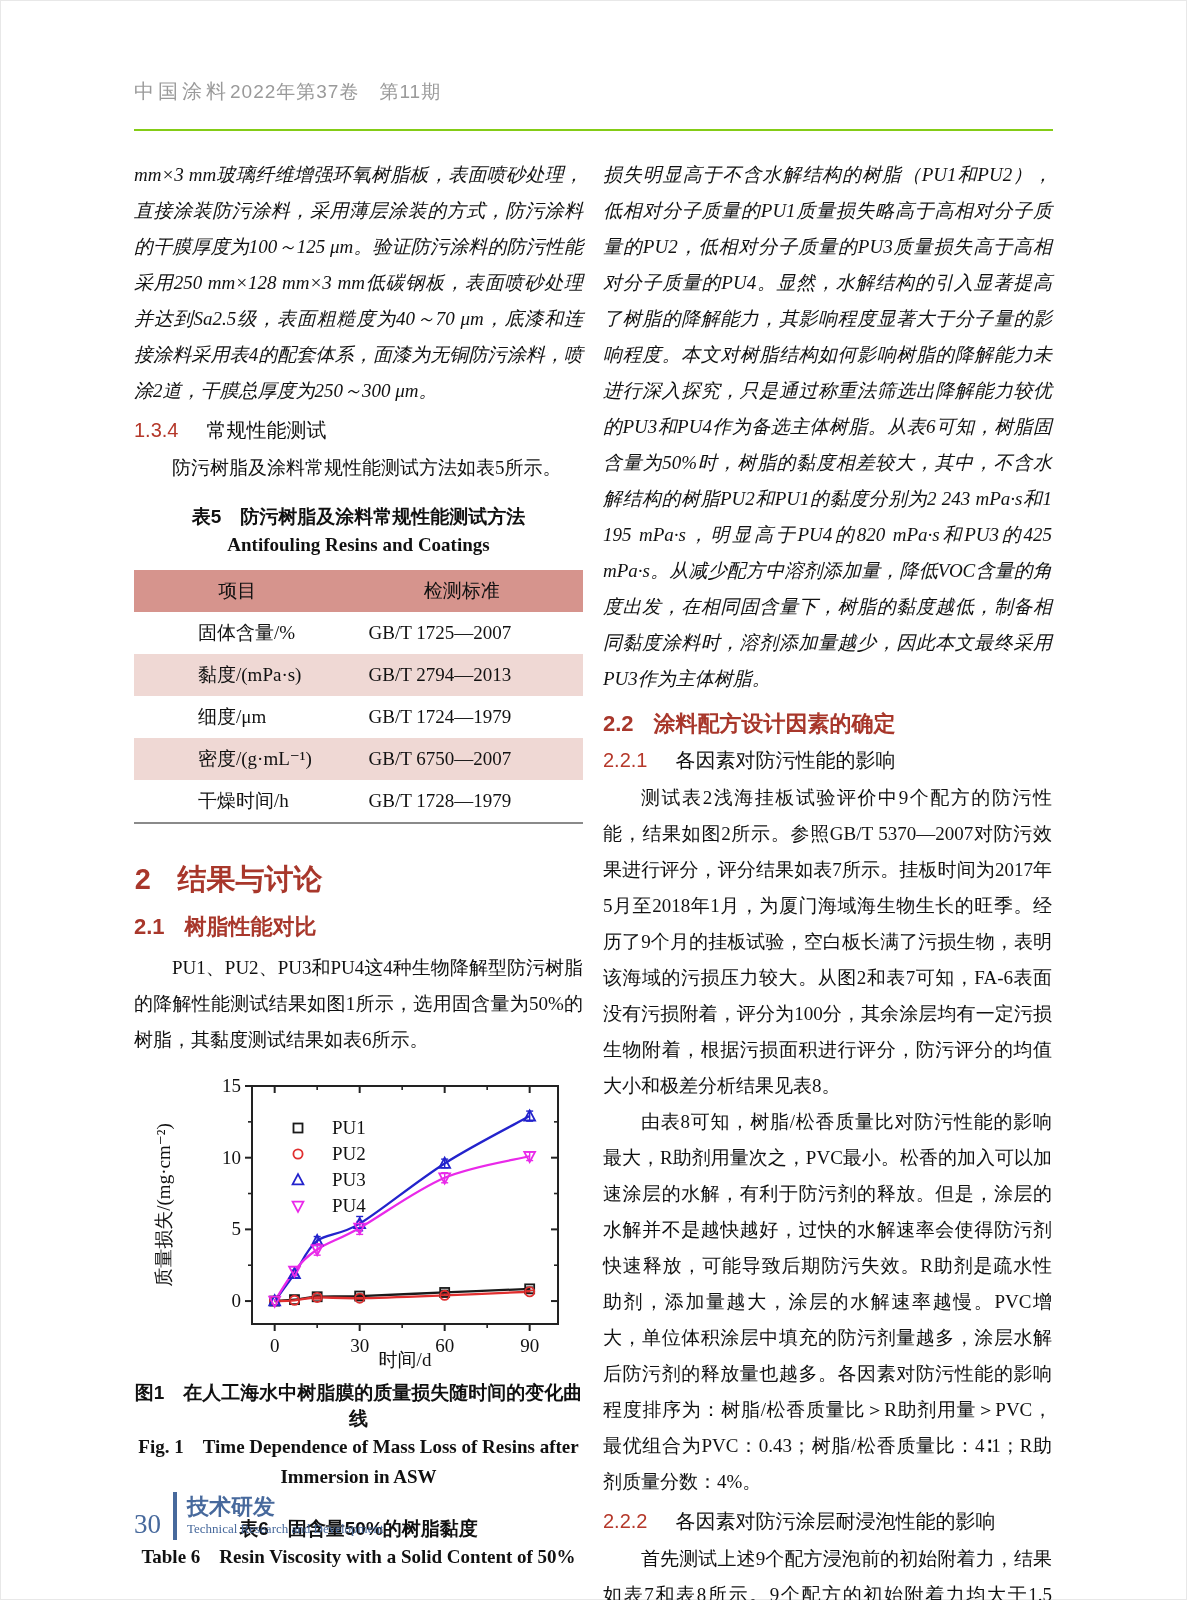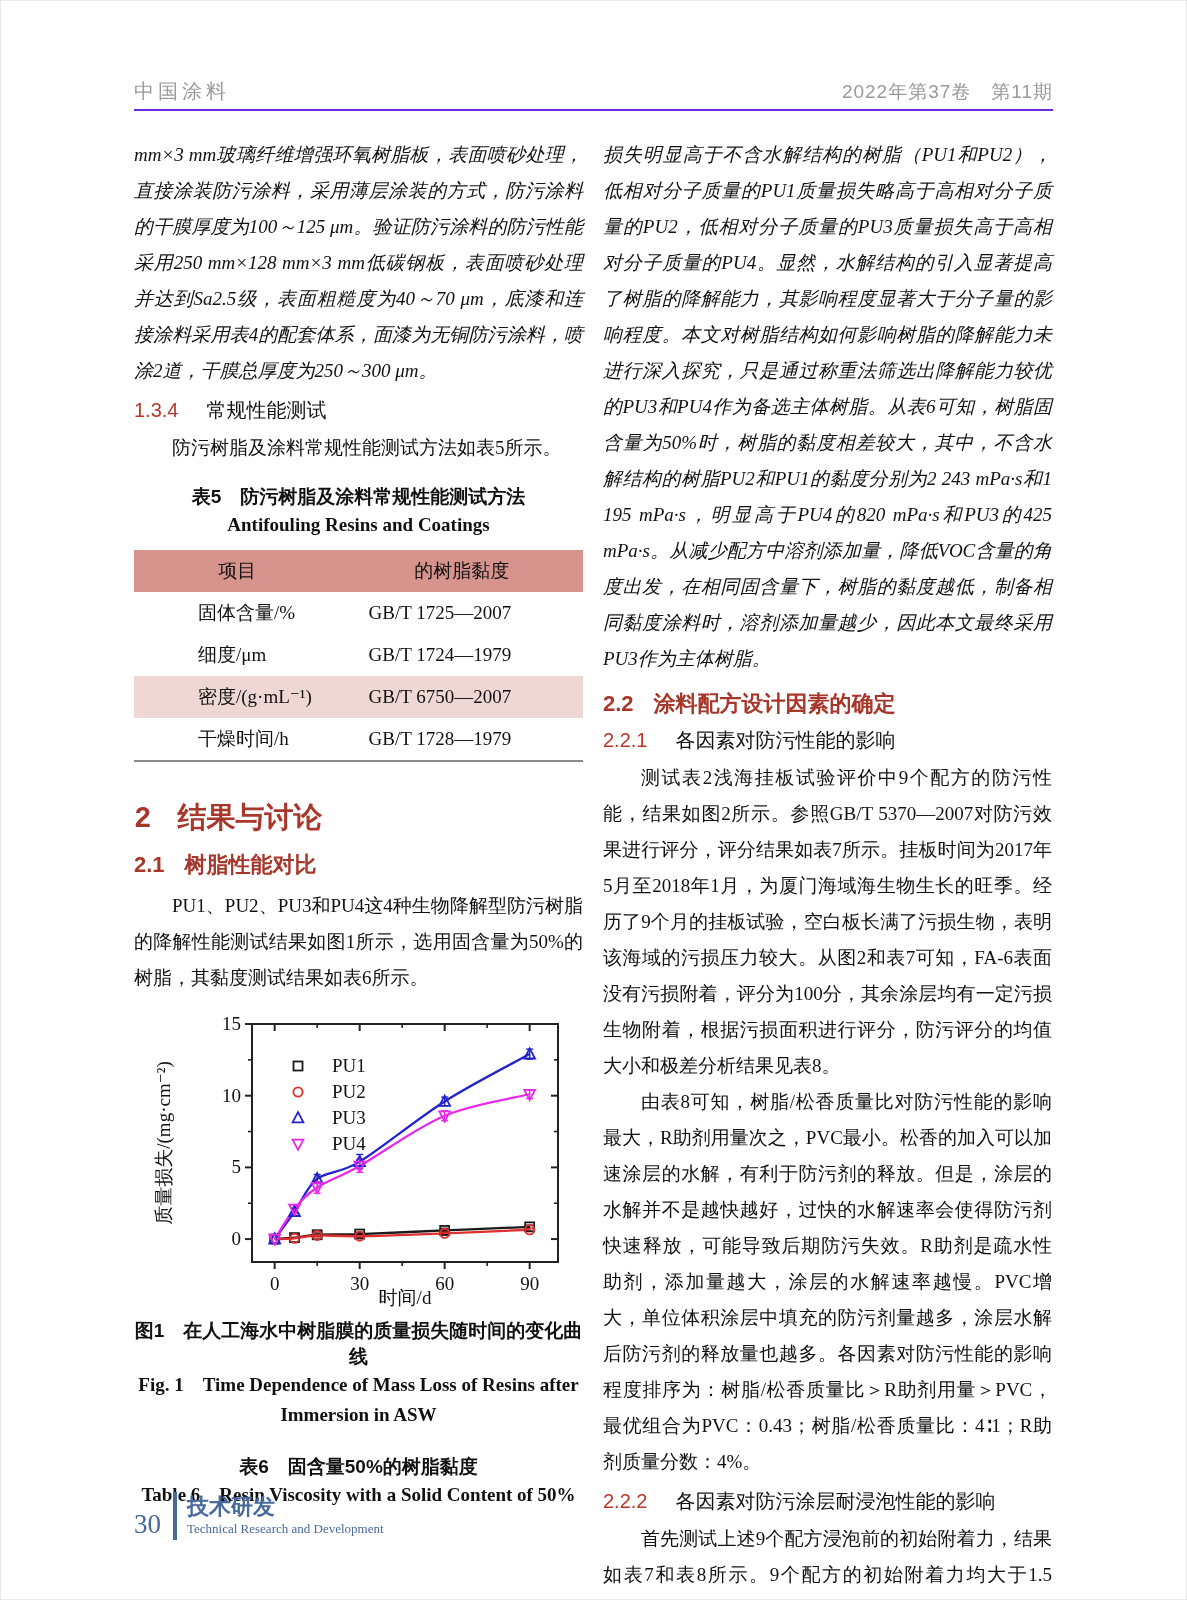--- a/index.html
+++ b/index.html
@@ -1,21 +1,21 @@
 <!DOCTYPE html>
 <html><head>
 <meta charset="utf-8">
 <style>
   html,body{margin:0;padding:0;background:#ffffff;}
   .page{position:relative;width:1187px;height:1600px;background:#fff;box-sizing:border-box;
         padding:78px 134px 0;font-family:"Liberation Serif","DejaVu Serif",serif;color:#111;
         box-shadow:inset 0 0 0 1px #e8e8e8;overflow:hidden;}
   
-  header{display:flex;justify-content:space-between;align-items:flex-end;
-         border-bottom:2px solid #6d28d9;padding-bottom:4px;color:#9a9a9a;}
+  header{display:flex;align-items:flex-end;
+         border-bottom:2px solid #84cc16;padding-bottom:24px;color:#9a9a9a;}
   .jname{font-size:20px;letter-spacing:4px;font-family:"Liberation Sans","DejaVu Sans",sans-serif;}
   .jissue{font-size:19px;font-family:"Liberation Sans","DejaVu Sans",sans-serif;letter-spacing:1px;}
   
   .cols{display:flex;gap:20px;margin-top:26px;}
   .col{width:449px;}
   p.body{margin:0;font-size:19px;line-height:36px;text-align:justify;text-indent:2em;}
   p.nofirst{text-indent:0;font-style:italic;}
   
   .h1{margin:36px 0 12px;font-family:Liberation Mono, monospace;
       font-weight:bold;font-size:29px;color:#a8372b;}
@@ -68,27 +68,31 @@
 
       <p class="body">防污树脂及涂料常规性能测试方法如表5所示。</p>
 
       <div class="cap-zh">表5　防污树脂及涂料常规性能测试方法</div>
       <div class="cap-en">Antifouling Resins and Coatings</div>
 
       <table class="t5">
         <thead>
           <tr>
             <th>项目</th>
-            <th>的树脂黏度</th>
+            <th>检测标准</th>
           </tr>
         </thead>
         <tbody>
           <tr>
               <td>固体含量/%</td>
               <td>GB/T 1725—2007</td>
+            </tr>
+          <tr class="alt">
+              <td>黏度/(mPa·s)</td>
+              <td>GB/T 2794—2013</td>
             </tr>
           <tr>
               <td>细度/μm</td>
               <td>GB/T 1724—1979</td>
             </tr>
           <tr class="alt">
               <td>密度/(g·mL⁻¹)</td>
               <td>GB/T 6750—2007</td>
             </tr>
           <tr>

